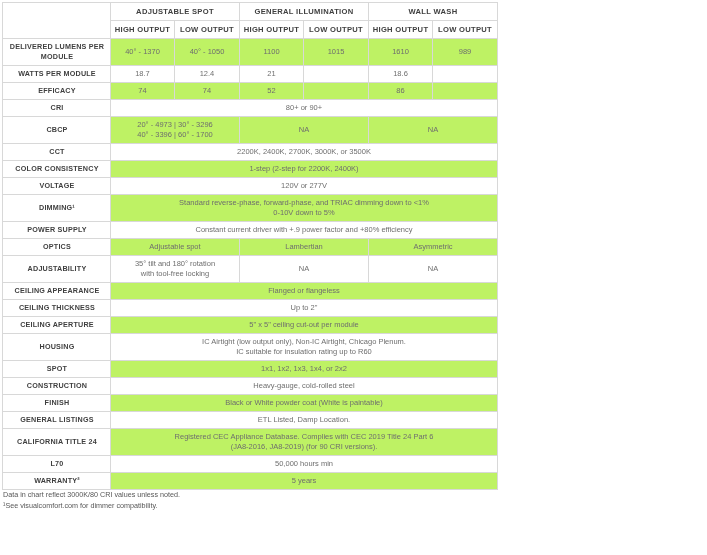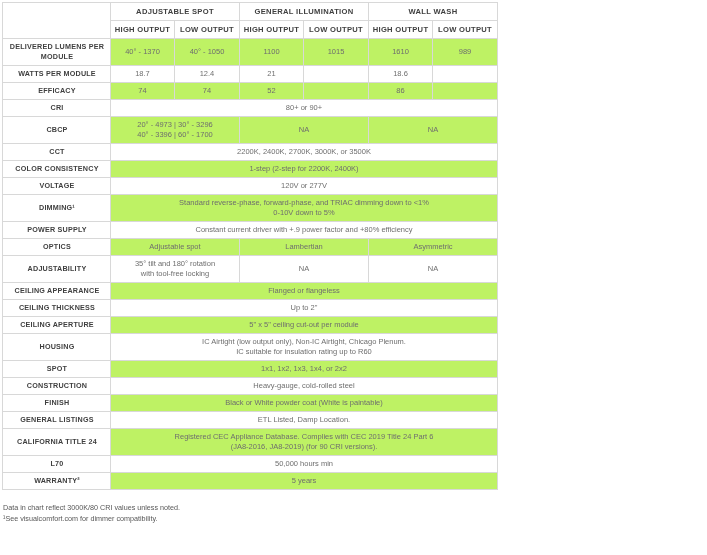--- a/index.html
+++ b/index.html
@@ -24,21 +24,21 @@
     padding:4px 2px; line-height:9px;
   }
   th.corner { background:#ffffff; }
   th.rowlabel {
     font-size:7.2px; font-weight:bold; color:#3f3f3f;
     letter-spacing:0.2px; text-align:center; vertical-align:middle;
     padding:3px 4px 3px 5px; line-height:10px;
   }
   tr.shaded td { background:#bef264; }
 
-  .footnotes { margin-top:13px; padding-left:1px; }
+  .footnotes { padding-left:1px; }
   .footnote { font-size:7.2px; line-height:10.5px; color:#565656; }
   .footnote.bold { font-weight:bold; color:#3f3f3f; }
 </style>
 </head>
 <body>
 
 <div class="page">
 
   <table class="spec">
     <colgroup>

